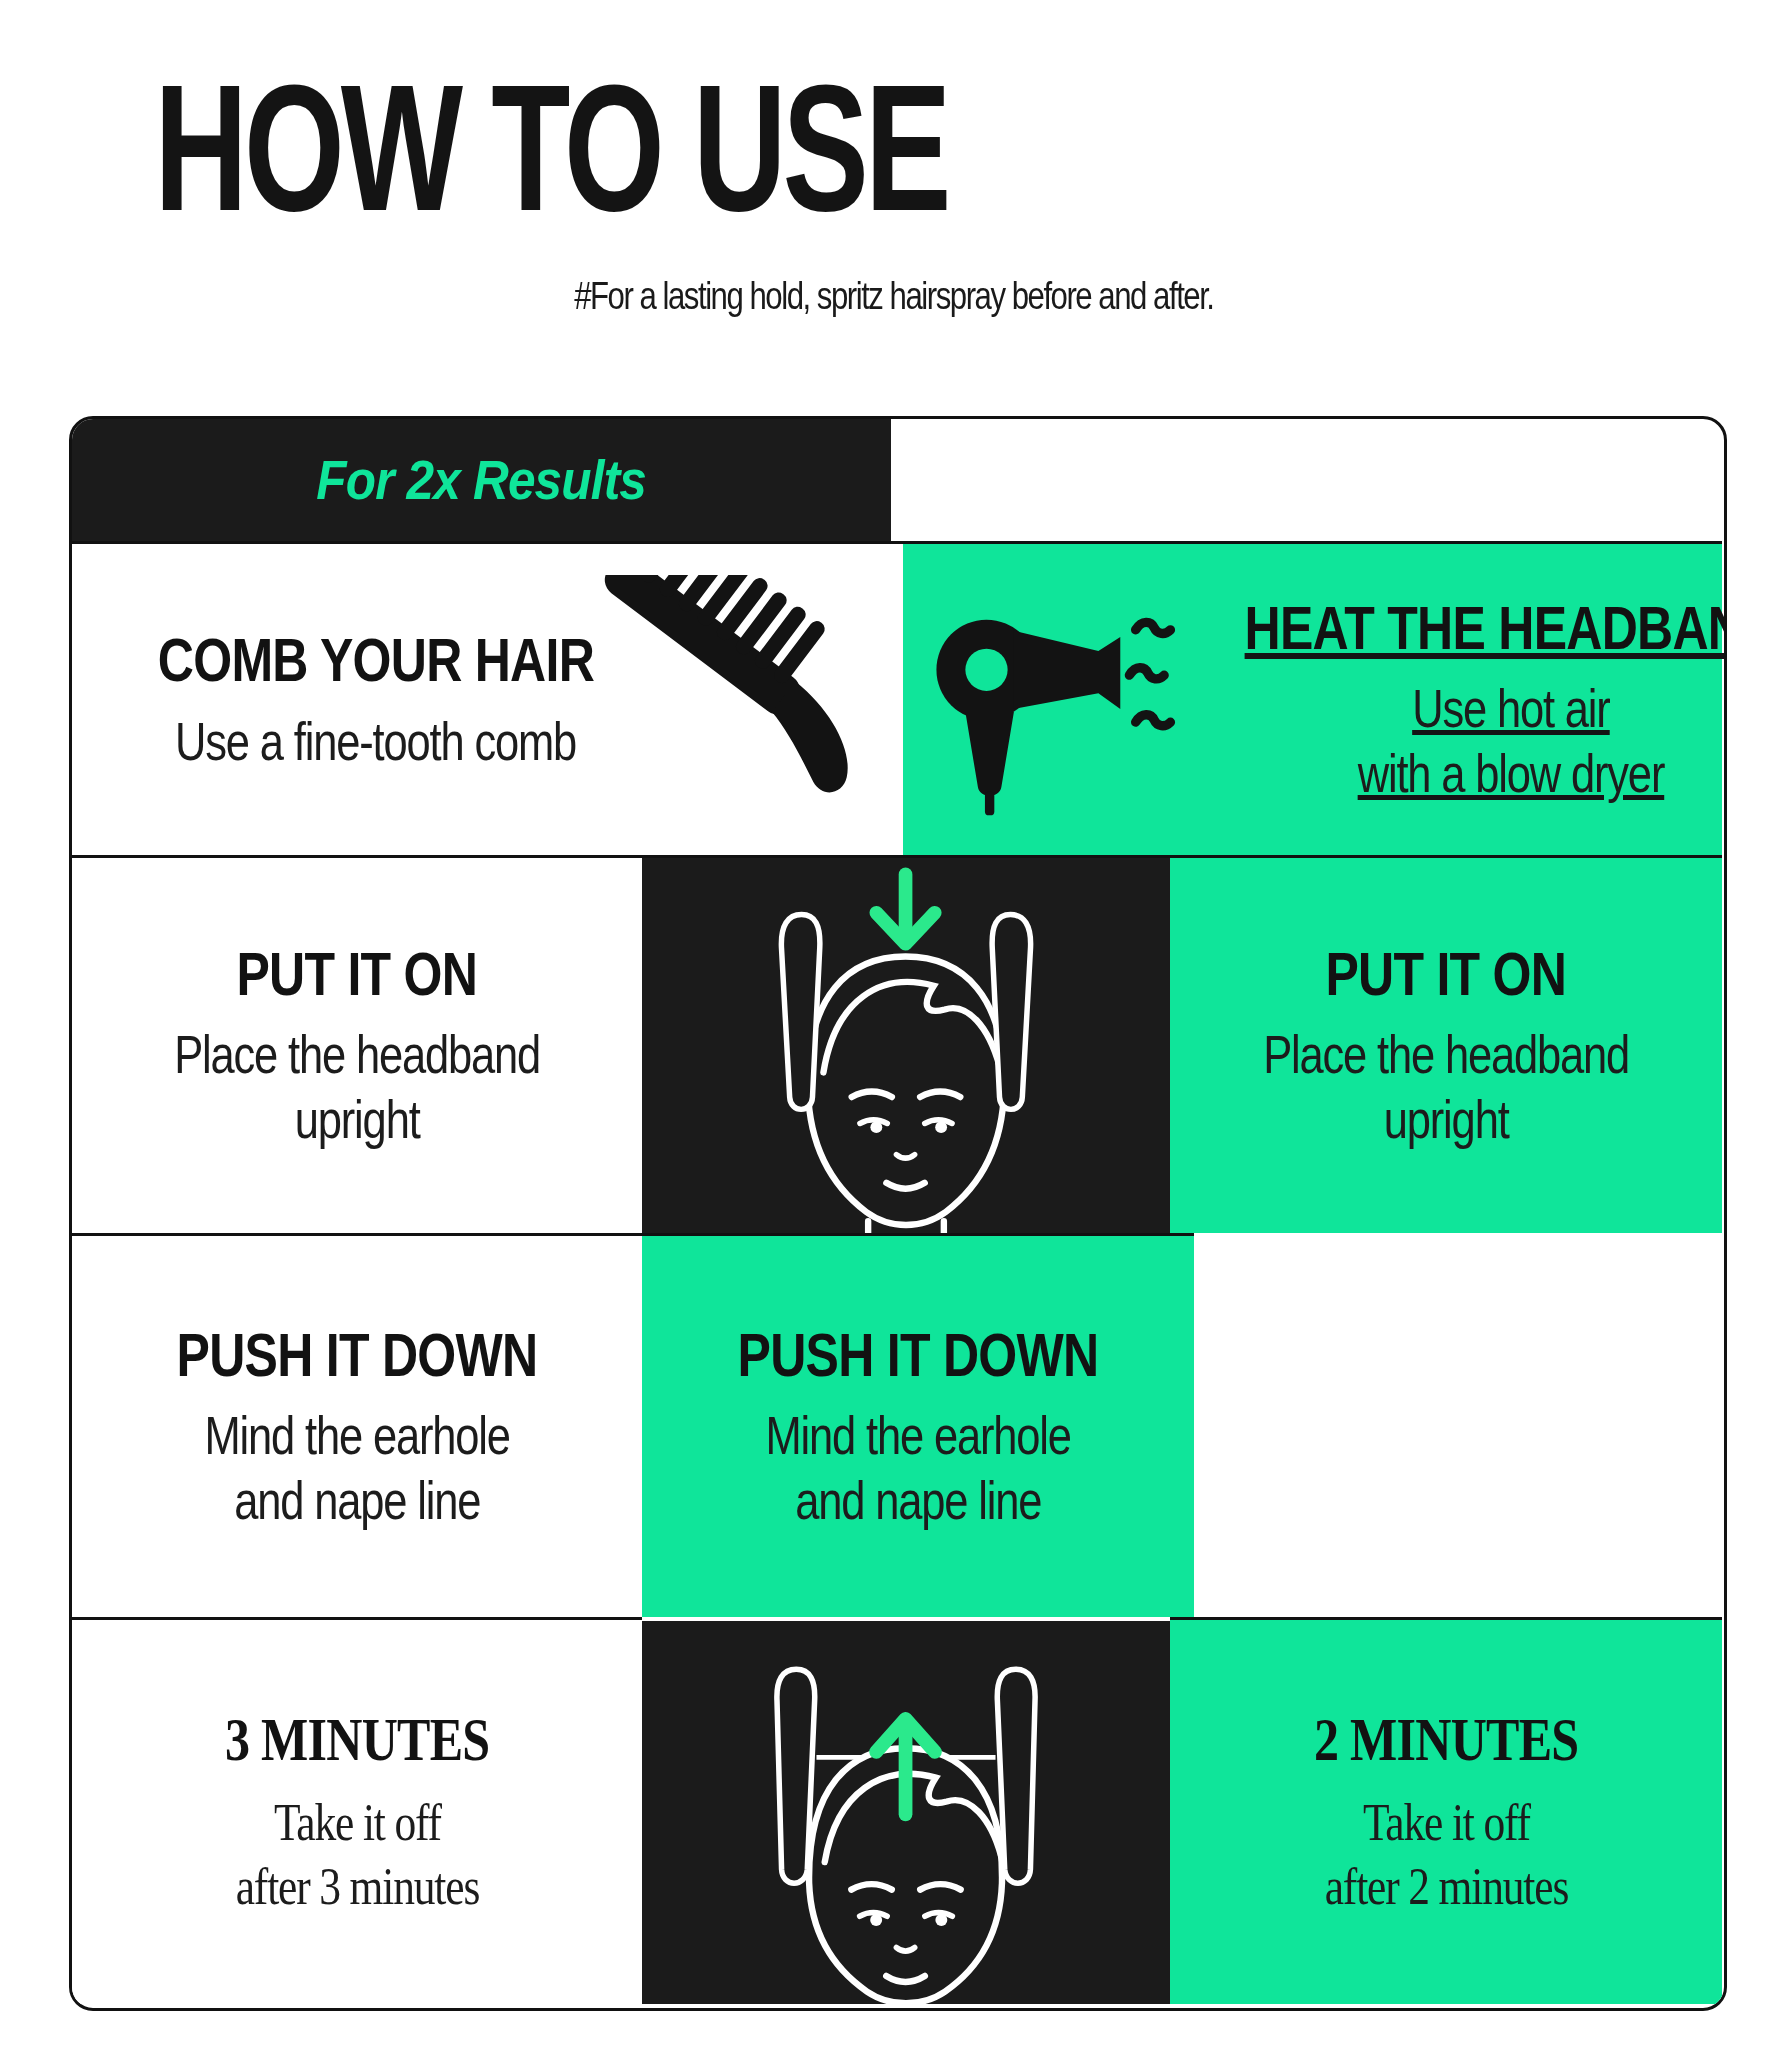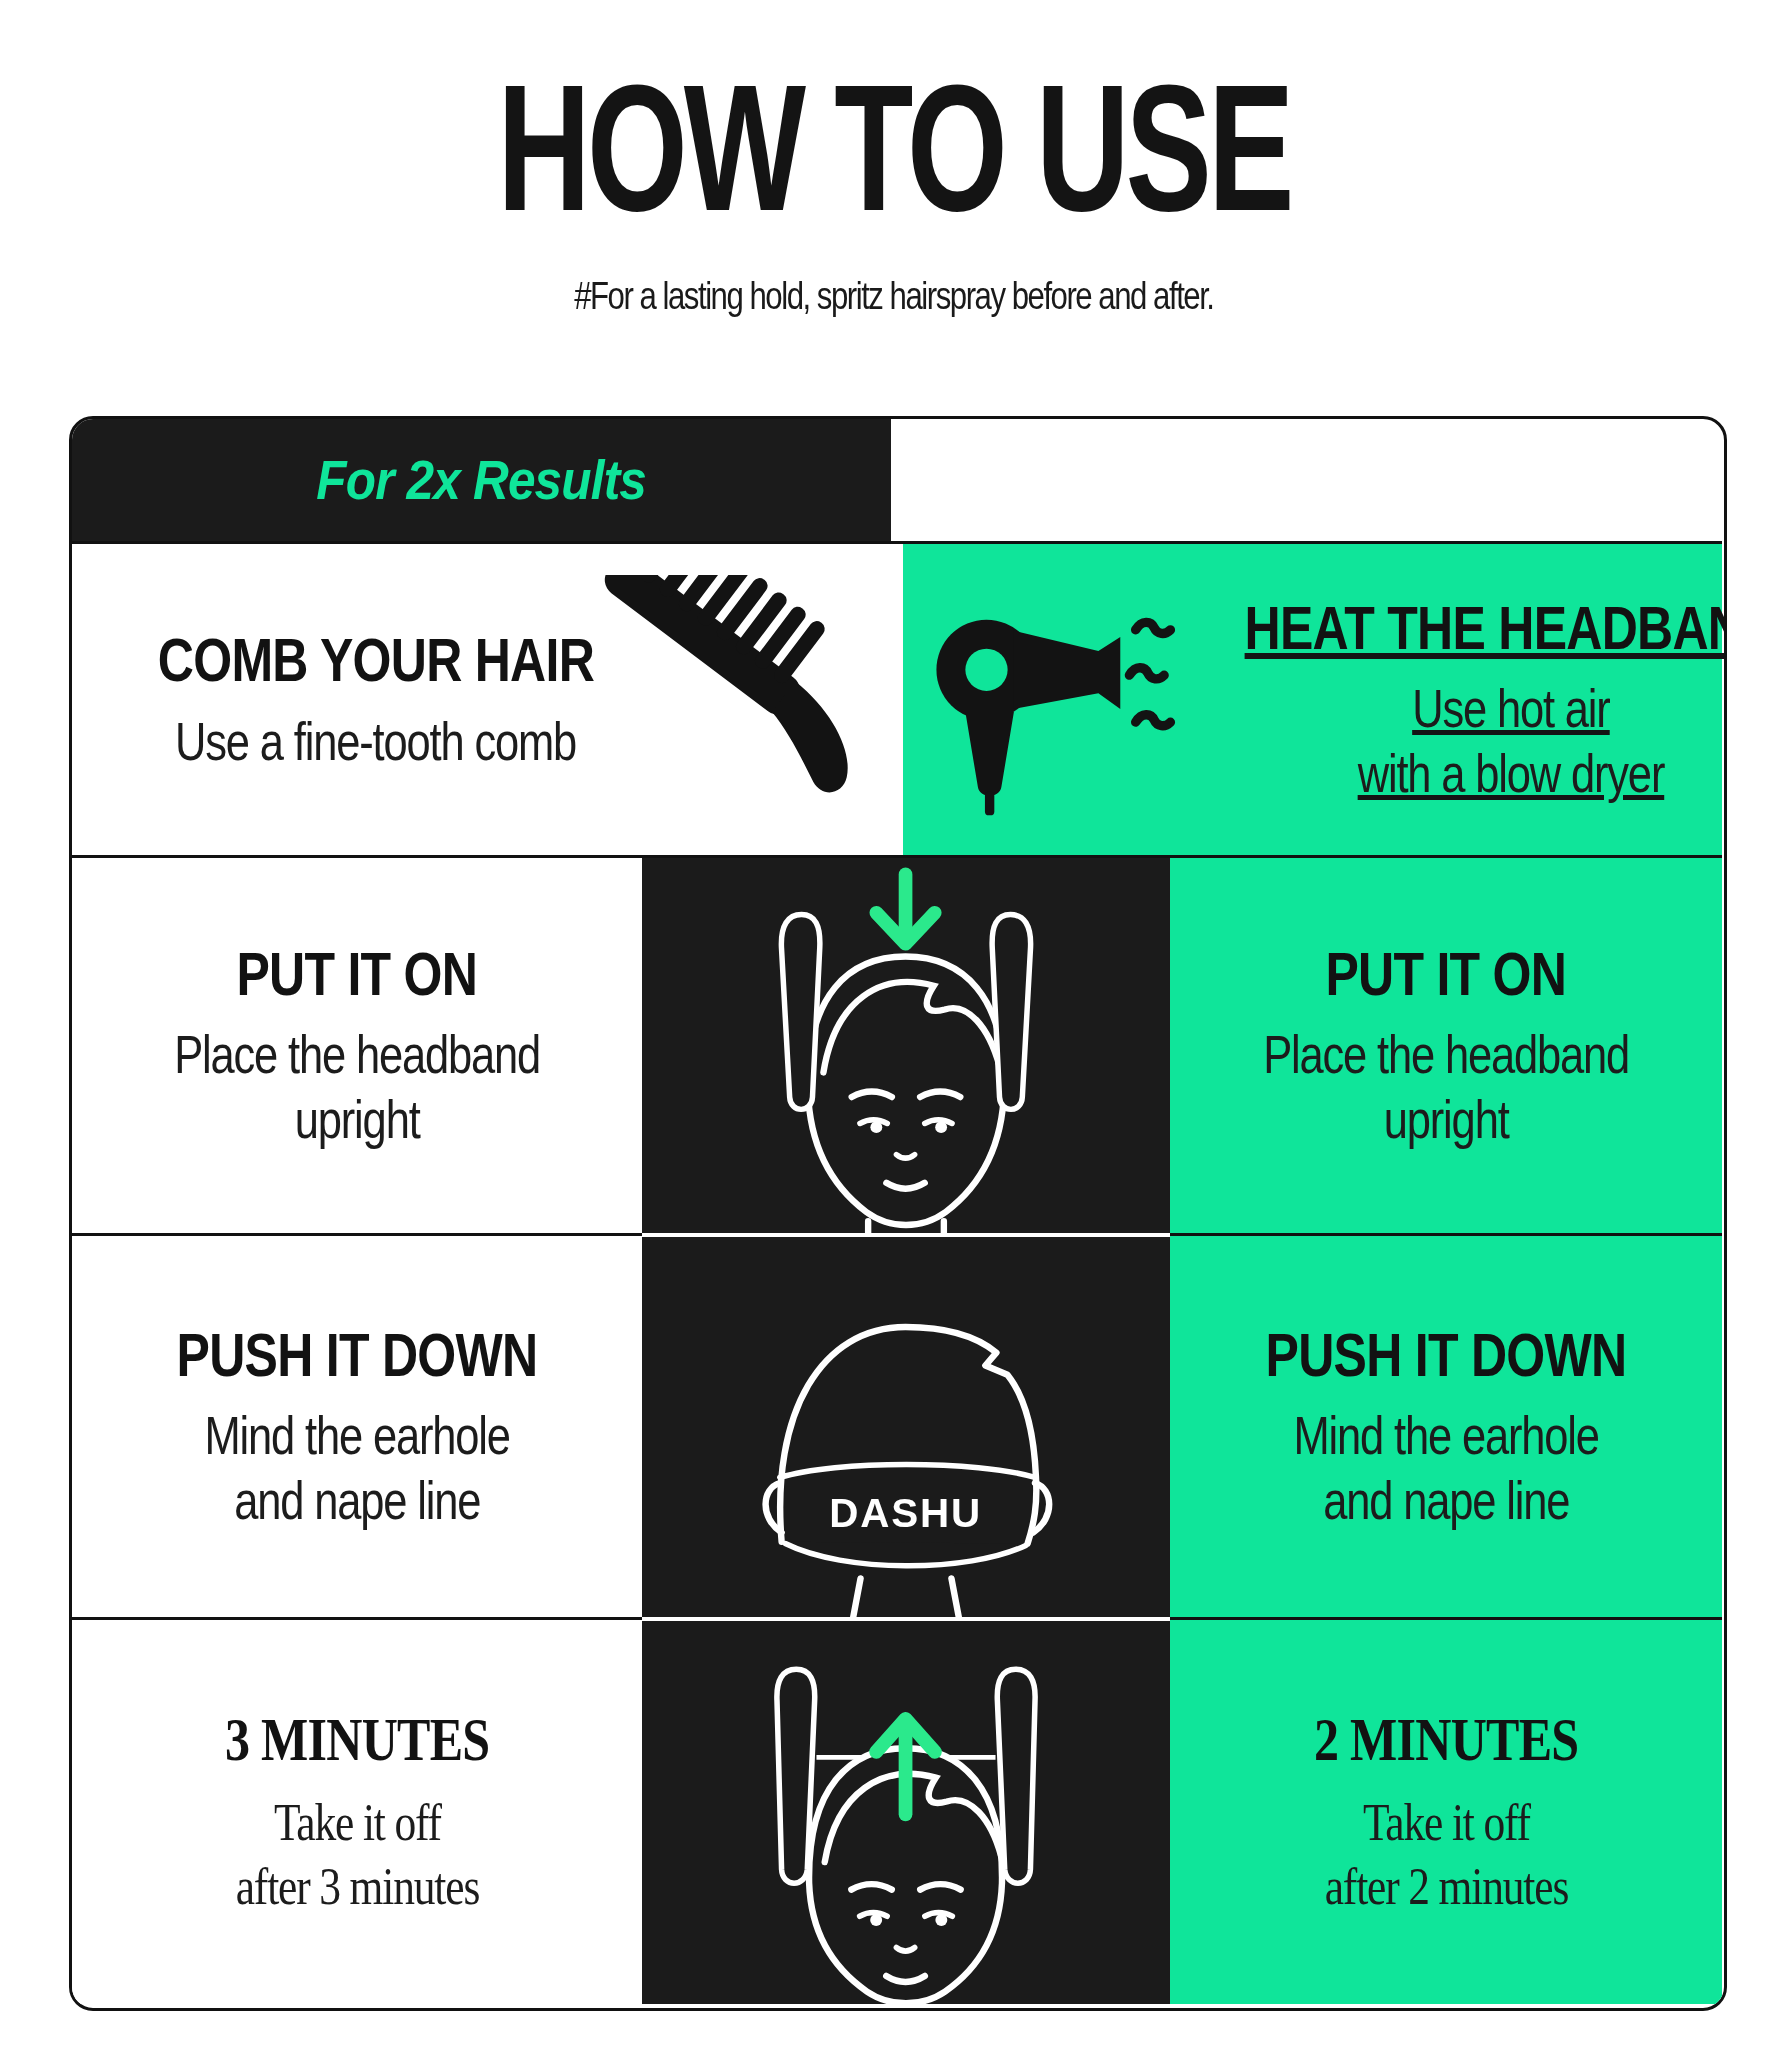--- a/index.html
+++ b/index.html
@@ -9,21 +9,21 @@
     --gray:#E3E3E3;
     --border:#111111;
   }
   *{margin:0;padding:0;box-sizing:border-box;}
   html,body{background:#ffffff;}
   body{
     width:1787px;height:2055px;position:relative;overflow:hidden;
     font-family:"Liberation Sans",sans-serif;color:#141414;
   }
   .page-title{
-    position:absolute;top:44px;left:0;width:100%;text-align:center;
+    position:absolute;top:44px;left:0;width:100%;text-align:left;
     font-size:180px;font-weight:700;letter-spacing:-5.5px;white-space:nowrap;
   }
   .page-title .squeeze{display:inline-block;transform:scaleX(0.72);transform-origin:center;}
   .page-subtitle{
     position:absolute;top:275px;left:0;width:100%;text-align:center;
     font-size:38px;font-weight:500;letter-spacing:-1.8px;white-space:nowrap;color:#1a1a1a;
   }
   .page-subtitle .squeeze{display:inline-block;transform:scaleX(0.82);transform-origin:center;}
 
   .howto-table{
@@ -172,33 +172,20 @@
     </div>
   </div>
 
   <div class="row row-3">
     <div class="cell w621 bg-white bt">
       <div class="cell-title">PUSH IT DOWN</div>
       <div class="cell-sub">
         <span>Mind the earhole</span><br><span>and nape line</span>
       </div>
     </div>
-    <div class="cell w575 bg-black bt-white">
-      <svg class="illus" viewBox="0 0 575 414">
-        <g fill="none" stroke="#ffffff" stroke-width="7" stroke-linecap="round" stroke-linejoin="round">
-          <path d="M152 332 C140 190 196 98 287 98 C330 98 362 106 386 126 L374 140 L398 150 C418 175 427 215 429 260 C431 292 427 312 420 334" fill="#1B1B1B"></path>
-          <path d="M150 268 C130 274 128 306 152 322"></path>
-          <path d="M428 268 C448 274 450 306 426 322"></path>
-          <path d="M150 262 C210 243 365 243 428 262" stroke-width="6"></path>
-          <path d="M156 334 C220 366 355 366 418 336" stroke-width="6"></path>
-          <path d="M238 372 L230 414 M337 372 L345 414"></path>
-        </g>
-        <text x="287" y="316" text-anchor="middle" font-size="44" fill="#ffffff" class="svg-label" letter-spacing="2">DASHU</text>
-      </svg>
-    </div>
     <div class="cell w601 bg-green bt">
       <div class="cell-title">PUSH IT DOWN</div>
       <div class="cell-sub">
         <span>Mind the earhole</span><br><span>and nape line</span>
       </div>
     </div>
   </div>
 
   <div class="row row-4">
     <div class="cell w621 bg-white bt">

